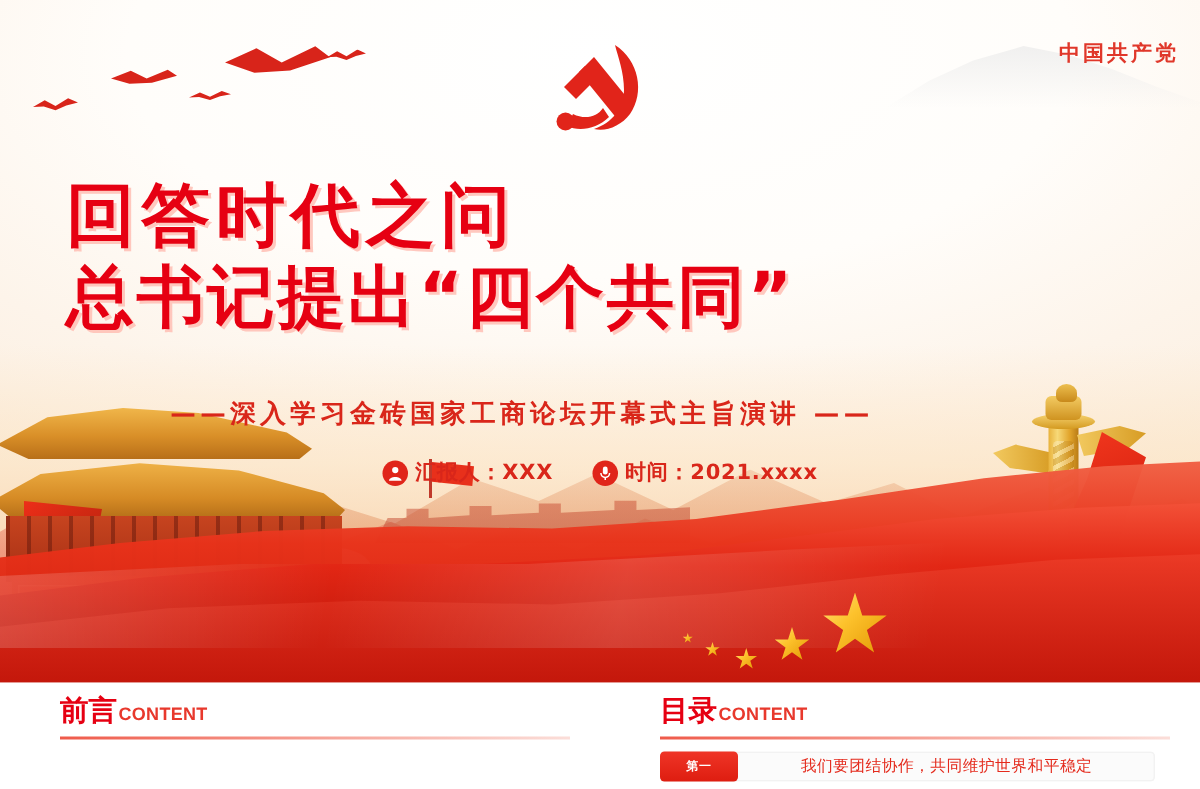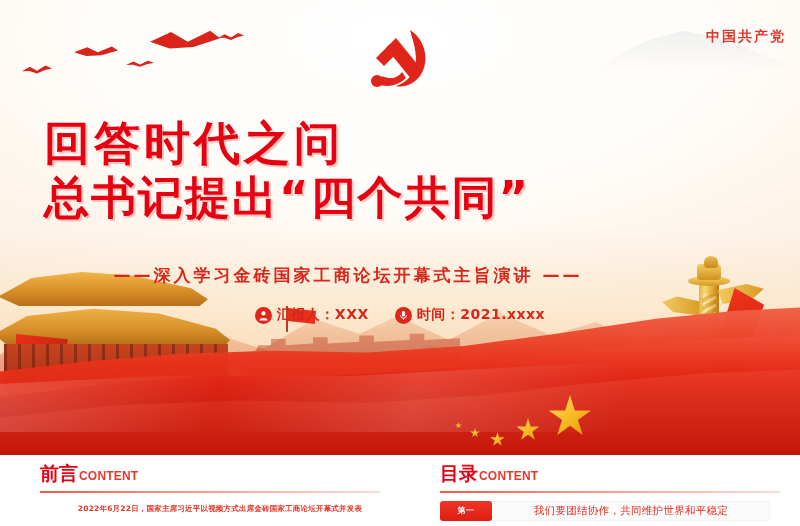--- a/index.html
+++ b/index.html
@@ -258,21 +258,20 @@
   </div>
 
   <div class="bottom">
 
     <div class="panel panel-l">
       <div class="p-head">
         <span class="p-cn">前言</span>
         <span class="p-en">CONTENT</span>
       </div>
       <div class="p-rule"></div>
-      <div class="p-body">2022年6月22日，国家主席习近平以视频方式出席金砖国家工商论坛开幕式并发表</div>
     </div>
 
     <div class="panel panel-r">
       <div class="p-head">
         <span class="p-cn">目录</span>
         <span class="p-en">CONTENT</span>
       </div>
       <div class="p-rule"></div>
       <div class="toc-row">
         <div class="toc-num">第一</div>

